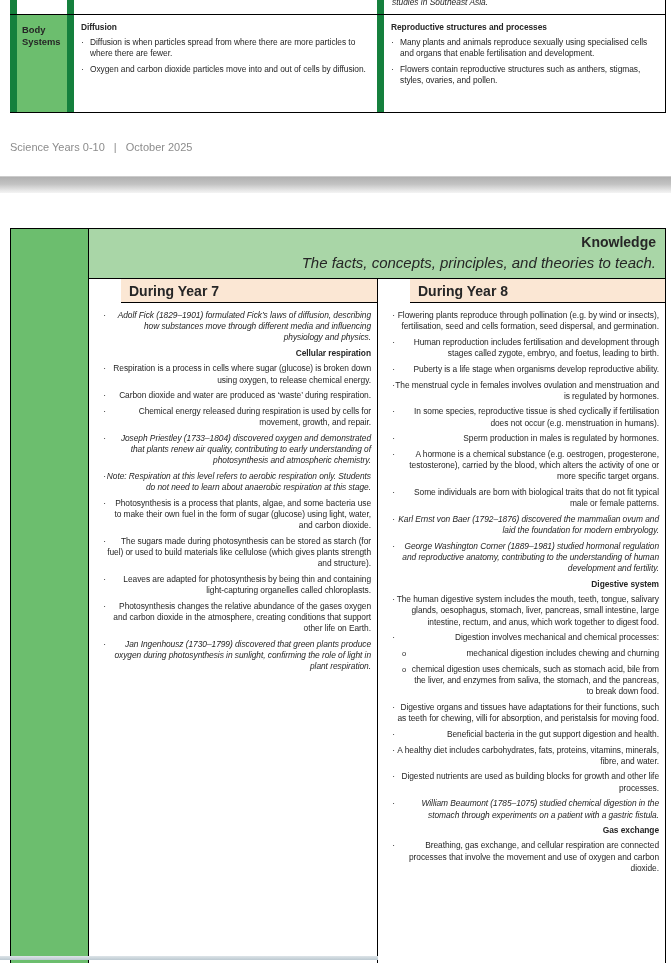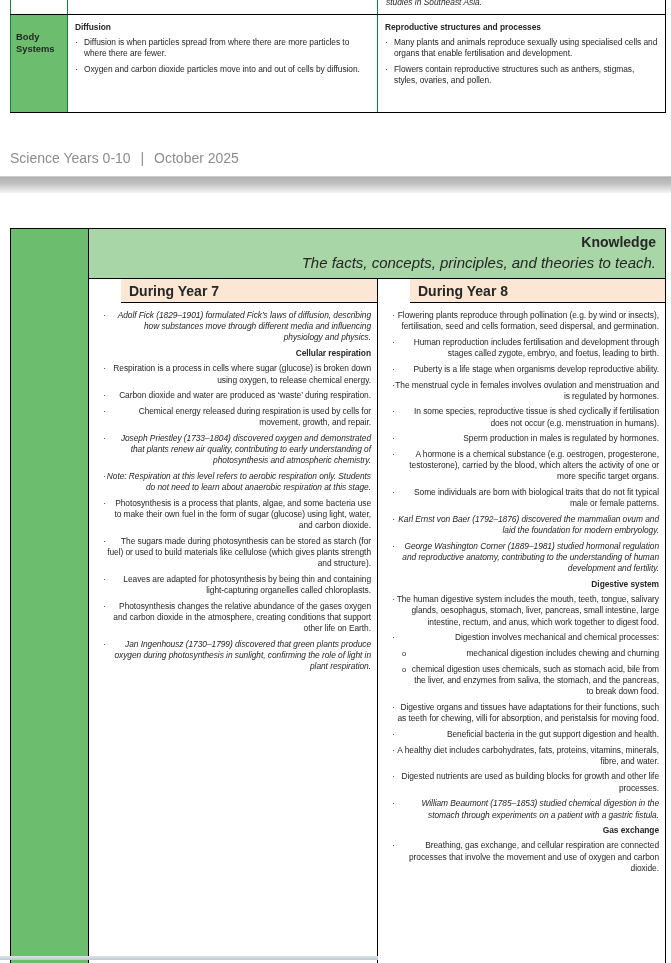--- a/index.html
+++ b/index.html
@@ -3,43 +3,43 @@
 <meta charset="utf-8">
 <style>
   * { margin:0; padding:0; box-sizing:border-box; }
   html,body { background:#ffffff; }
   body { font-family:"Liberation Sans", sans-serif; color:#262626; }
   .screen { position:relative; width:671px; height:963px; background:#fff; overflow:hidden; }
 
   
   .tbl1 { position:absolute; left:10px; top:0; width:656px; }
   .tbl1 .row { display:flex; }
-  .tbl1 .cell { border-left:1px solid #15803d; overflow:hidden; position:relative; }
+  .tbl1 .cell { border-left:7px solid #15803d; overflow:hidden; position:relative; }
   .tbl1 .cell:last-child { border-right:1px solid #000; }
   .row-partial { height:15px; border-bottom:1px solid #000; }
   .row-main { height:98px; border-bottom:1px solid #000; }
   .cell-label { width:57px; flex:0 0 57px; }
   .cell-c1 { width:310px; flex:0 0 310px; }
   .cell-c2 { flex:1; }
   .carry { font-style:italic; font-size:8.4px; line-height:11px; margin-top:-3px; padding-left:8px; }
-  .green-label { background:#6CBE6E; font-weight:bold; font-size:9.4px; line-height:12px; padding:16px 5px; }
+  .green-label { background:#6CBE6E; font-weight:bold; font-size:9.4px; line-height:12px; padding:9px 5px; }
   .cellpad { padding:5px 6px 0 7px; font-size:8.4px; line-height:11.2px; letter-spacing:-0.05px; }
 
   
   .topic-heading { font-weight:bold; margin:2px 0 4px 0; }
   .item { margin-bottom:4.5px; }
   .bullet { display:flex; }
   .bullet .marker { flex:0 0 9px; width:9px; }
   .bullet.sub { margin-left:10px; }
   .bullet.sub .marker { flex:0 0 10px; font-size:7.5px; }
   .bullet .txt { flex:1; }
   .italic .txt { font-style:italic; }
 
   
-  .footer { position:absolute; left:10px; top:150px; font-size:14px; color:#8C8C8C; }
+  .footer { position:absolute; left:10px; top:141px; font-size:11px; color:#8C8C8C; }
   .footer span { margin-right:6px; }
 
   
   .page-gap { position:absolute; left:0; top:176px; width:671px; height:17px;
               background:linear-gradient(180deg,#b0b0b0 0%, #c3c3c3 45%, #e8e8e8 85%, #f4f4f4 100%);
               border-top:1px solid #cccccc; }
 
   
   .tbl2 { position:absolute; left:10px; top:228px; width:656px; height:912px;
           display:grid; grid-template-columns:78px 289px 288px; grid-template-rows:50px 24px 1fr;
@@ -232,21 +232,21 @@
         <div class="item bullet">
           <span class="marker">·</span>
           <span class="txt">A healthy diet includes carbohydrates, fats, proteins, vitamins, minerals, fibre, and water.</span>
         </div>
         <div class="item bullet">
           <span class="marker">·</span>
           <span class="txt">Digested nutrients are used as building blocks for growth and other life processes.</span>
         </div>
         <div class="item bullet italic">
           <span class="marker">·</span>
-          <span class="txt">William Beaumont (1785–1853) studied chemical digestion in the stomach through experiments on a patient with a gastric fistula.</span>
+          <span class="txt">William Beaumont (1785–1075) studied chemical digestion in the stomach through experiments on a patient with a gastric fistula.</span>
         </div>
         <div class="topic-heading">Gas exchange</div>
         <div class="item bullet">
           <span class="marker">·</span>
           <span class="txt">Breathing, gas exchange, and cellular respiration are connected processes that involve the movement and use of oxygen and carbon dioxide.</span>
         </div>
       </div>
   </div>
 
   <div class="bottom-strip"></div>

